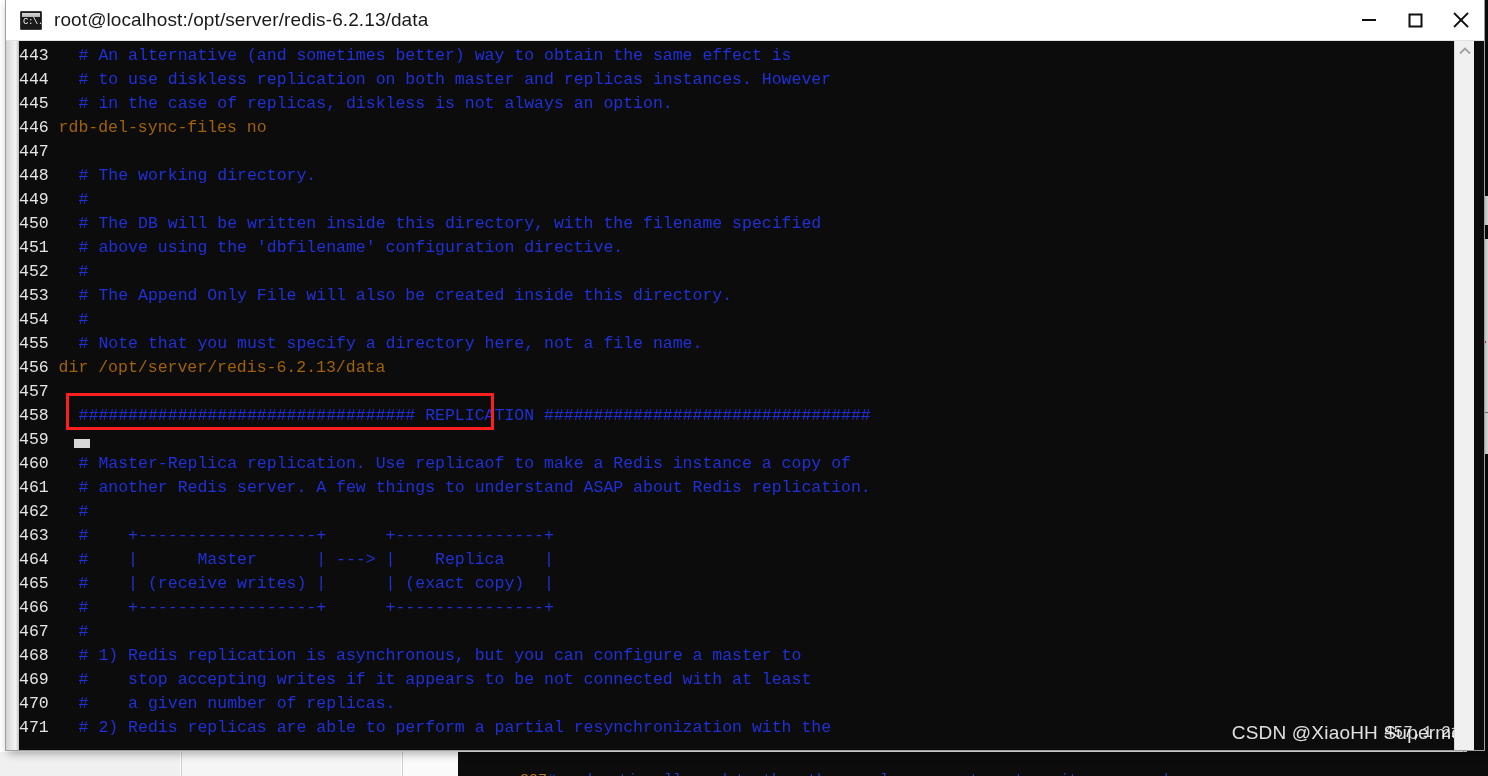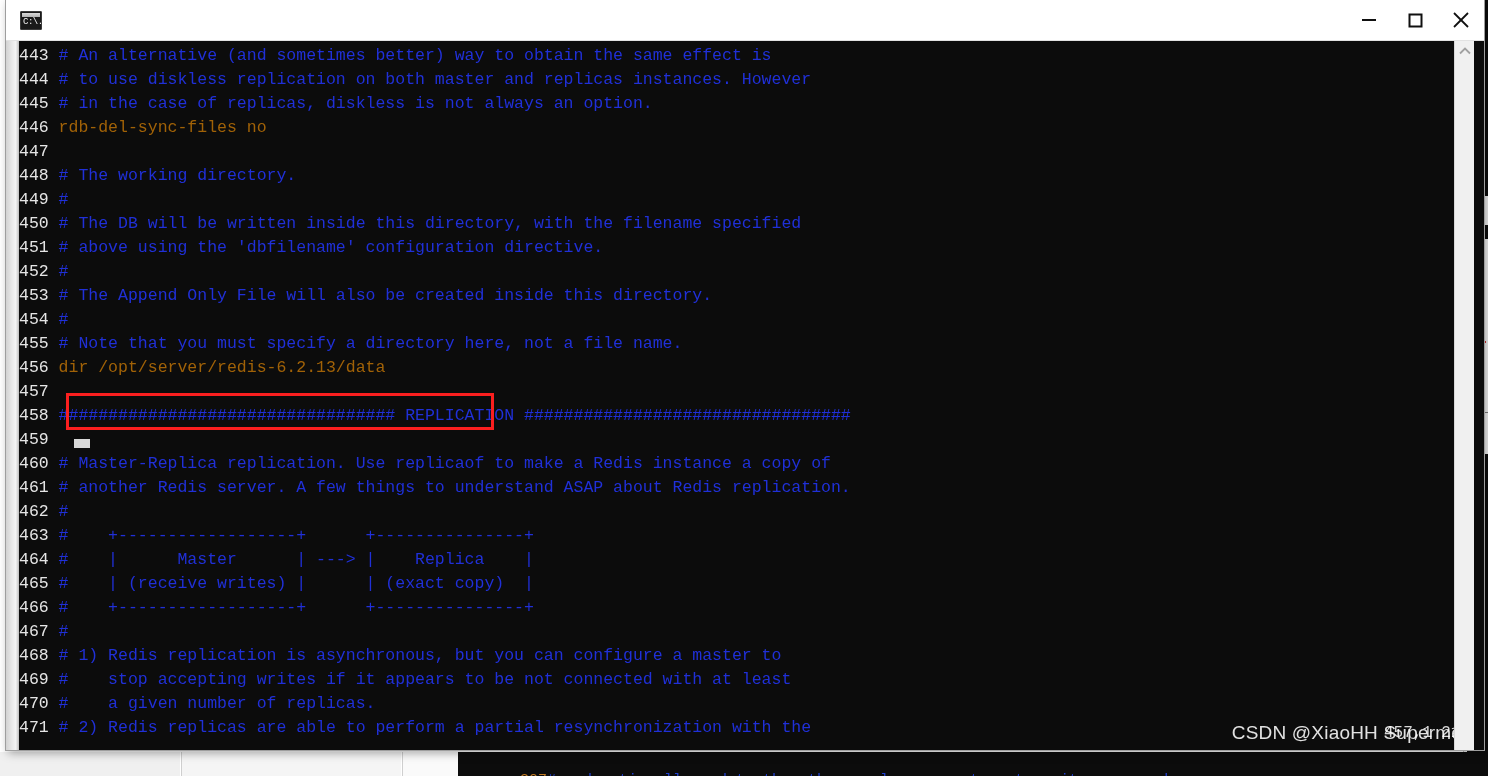--- a/index.html
+++ b/index.html
@@ -132,21 +132,21 @@
     position: absolute; left: 13px; top: 0px; right: 32px; bottom: 0;
     font-family: "Liberation Mono", monospace;
     font-size: 16.5px;
     line-height: 24px;
     white-space: pre;
     overflow: hidden;
     padding-top: 3px;
   }
   .row { height: 24px; }
   .lnum { color: #e5e5e5; }
-  .cmt  { color: #2030d8; }
+  .cmt  { color: #2030d8; margin-left: 20px; }
   .code-txt { color: #a16207; }
 
   
   .term-scroll {
     position: absolute; right: 10px; top: 0; width: 20px; height: 100%;
     background: #f0f0f0; border-left: 1px solid #d8d8d8;
   }
   .term-scroll-arrow {
     position: absolute; left: 0; top: 0; width: 20px; height: 20px;
     display: flex; align-items: center; justify-content: center;
@@ -215,20 +215,21 @@
       <span class="ln">307</span><span class="cm"># and optionally update the other syslog parameters to suit your needs.</span>
     </div>
   </div>
 
   <div class="term-window">
 
     <div class="titlebar">
       <div class="tb-icon">
         <span class="tb-icon-txt">C:\.</span>
       </div>
+      <div class="tb-title">root@localhost:/opt/server/redis-6.2.13/data</div>
       <div class="tb-spacer"></div>
 
       <div class="win-btn">
         <svg width="22" height="22" viewBox="0 0 22 22">
           <line x1="4" y1="11" x2="18" y2="11" stroke="#101010" stroke-width="2"></line>
         </svg>
       </div>
       <div class="win-btn">
         <svg width="22" height="22" viewBox="0 0 22 22">
           <rect x="5.5" y="5.5" width="12" height="12" fill="none" stroke="#101010" stroke-width="2"></rect>

